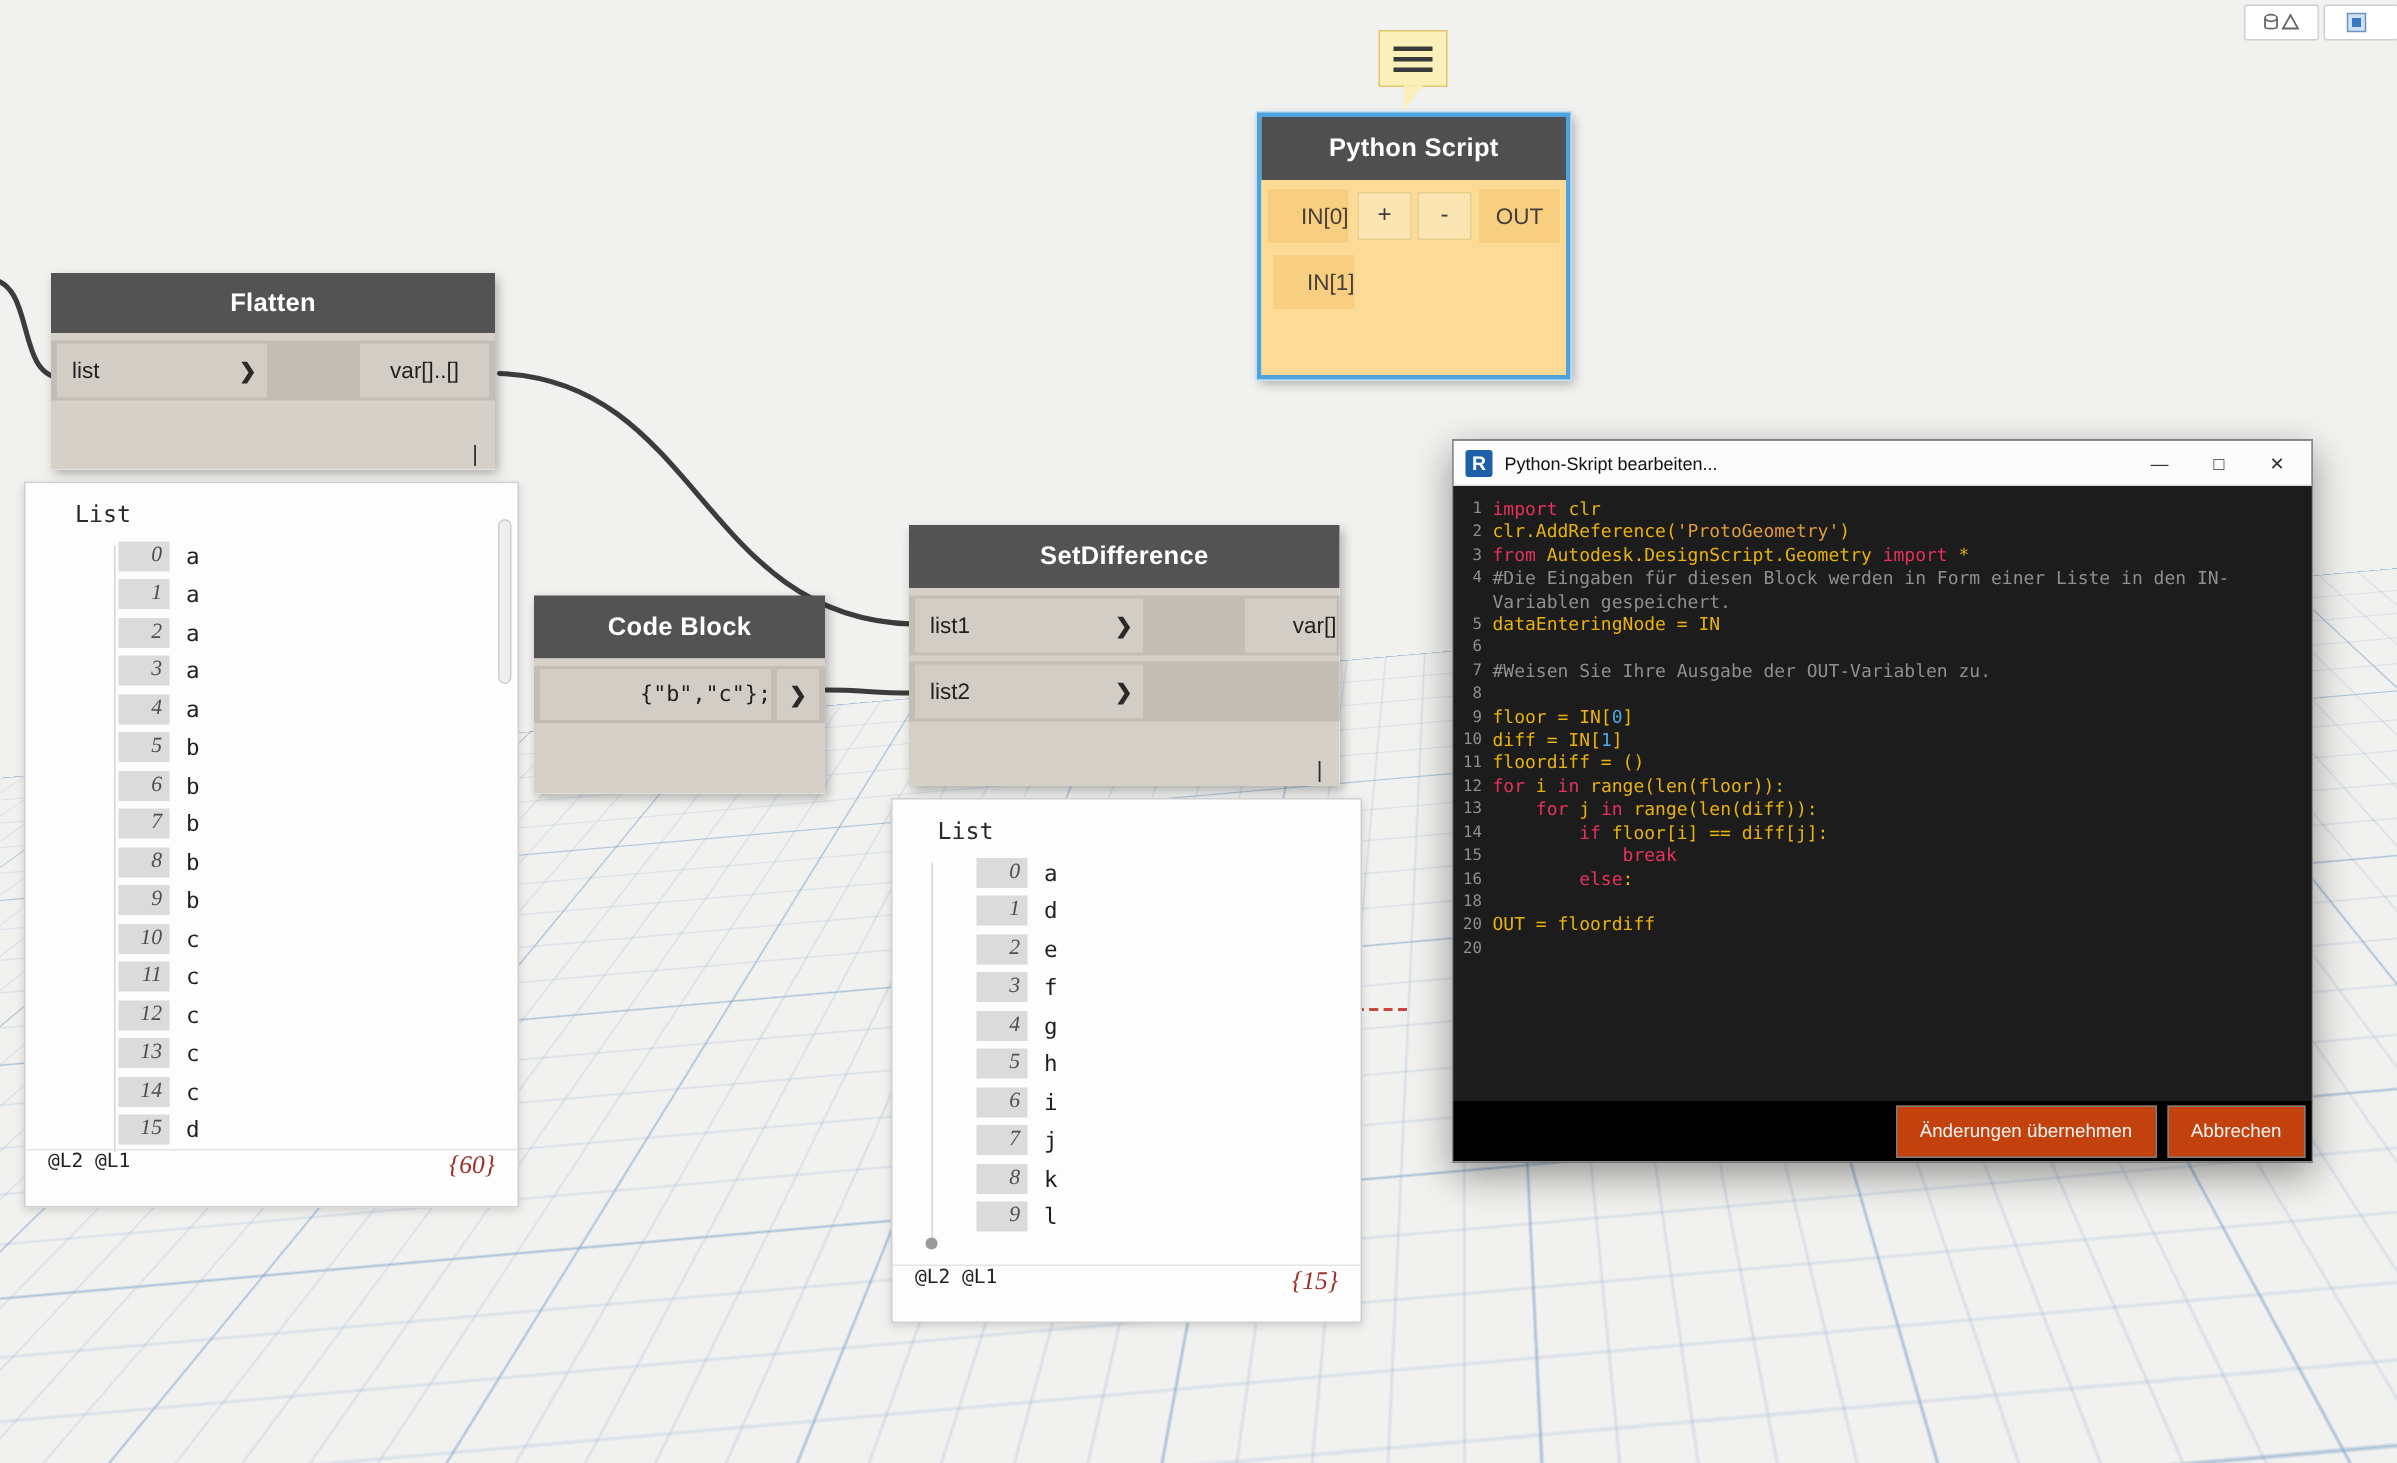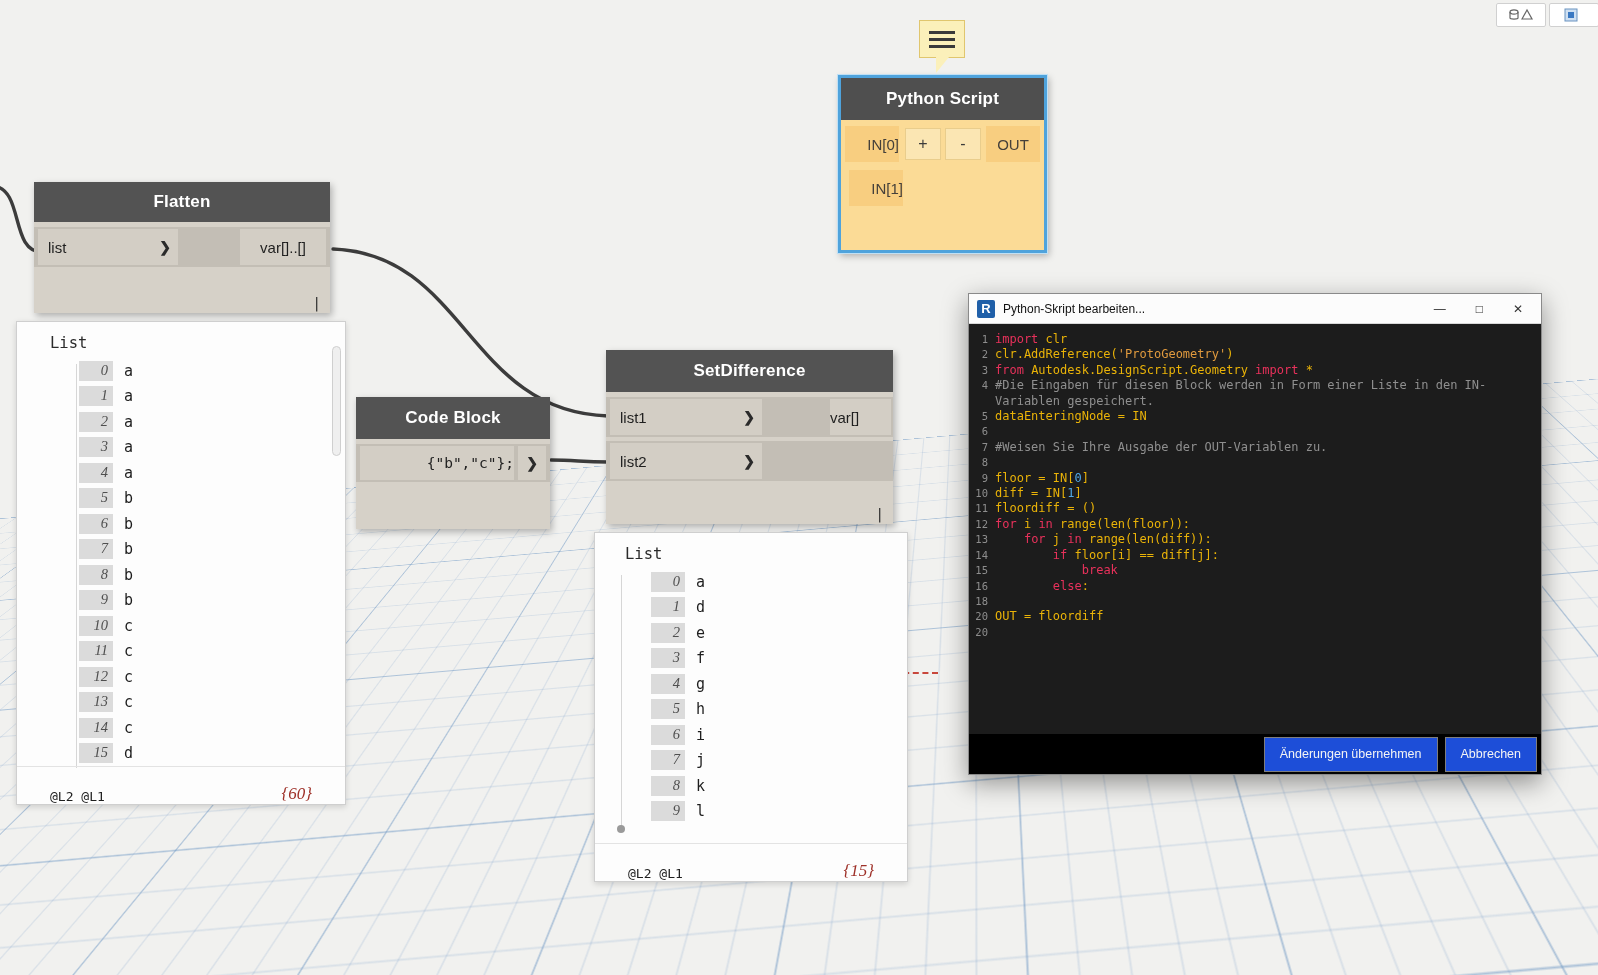--- a/index.html
+++ b/index.html
@@ -62,21 +62,21 @@
   .pv-guide{position:absolute;width:1px;background:#D6D6D6;}
   .pv-dot{position:absolute;width:8px;height:8px;border-radius:50%;background:#9A9A9A;}
   .pv-items{position:relative;}
   .item-row{display:flex;align-items:center;height:25.5px;}
   .idx{flex:0 0 34px;background:#DBDBDB;color:#4F4F4F;font-family:"Liberation Serif",serif;
     font-style:italic;font-size:14.5px;text-align:right;padding:1px 5px 2px 0;margin-right:11px;}
   .val{font-family:"DejaVu Sans Mono",monospace;font-size:15px;color:#1E1E1E;}
   .pv-scroll{position:absolute;right:4px;width:9px;background:#EFEFEF;border:1px solid #CFCFCF;
     border-radius:5px;}
   .pv-footer{position:absolute;left:0;right:0;bottom:0;height:38px;border-top:1px solid #E3E3E3;
-    display:flex;align-items:flex-end;justify-content:space-between;padding:0 33px;}
+    display:flex;align-items:flex-start;justify-content:space-between;padding:0 15px;}
   .levels{font-family:"DejaVu Sans Mono",monospace;font-size:13px;color:#1E1E1E;}
   .count{font-family:"Liberation Serif",serif;font-style:italic;font-size:17px;color:#9E3028;}
 
   
   #editor{position:absolute;left:968px;top:293px;width:574px;height:482px;z-index:6;
     border:1px solid #8A8A8A;box-shadow:0 8px 24px rgba(0,0,0,.4);background:#1C1C1C;
     display:flex;flex-direction:column;}
   #ed-titlebar{height:30px;background:#FCFCFC;border-bottom:1px solid #D8D8D8;
     display:flex;align-items:center;flex:0 0 30px;}
   #r-logo{width:18px;height:18px;background:#1F5FA8;color:#FFF;font-weight:bold;font-size:13px;
@@ -90,21 +90,21 @@
     font-family:"DejaVu Sans Mono",monospace;font-size:10.5px;line-height:15.4px;}
   .ct{font-family:"DejaVu Sans Mono",monospace;font-size:12px;line-height:15.4px;
     color:#DCDCDC;white-space:pre-wrap;}
   .t-k{color:#E8315B;}
   .t-s{color:#E09A3E;}
   .t-c{color:#8F8F8F;}
   .t-n{color:#4FA8E8;}
   .t-p{color:#eab308;}
   #ed-footer{flex:0 0 40px;background:#000;display:flex;align-items:center;
     justify-content:flex-end;gap:7px;padding-right:4px;}
-  .ed-btn{background:#1d4ed8;color:#F4F4F4;border:1px solid #7E7E7E;height:35px;
+  .ed-btn{background:#c2410c;color:#F4F4F4;border:1px solid #7E7E7E;height:35px;
     font-size:12.5px;padding:0 15px;font-family:"Liberation Sans",sans-serif;cursor:default;}
 
   
   #mini-toolbar{position:absolute;top:3px;left:1496px;display:flex;gap:3px;z-index:7;}
   .tool{width:50px;height:24px;background:#FFF;border:1px solid #D0D0D0;border-radius:2px;
     display:flex;align-items:center;justify-content:center;}
 </style>
 </head>
 <body>
 
@@ -231,21 +231,21 @@
       <div class="strip" style="top:5px;height:40px;"></div>
       <div class="strip" style="top:49px;height:40px;"></div>
       <div class="port" style="left:4px;top:7px;width:152px;height:36px;">
         <span class="plabel">list1</span>
         <span class="chev">❯</span>
       </div>
       <div class="port" style="left:4px;top:51px;width:152px;height:36px;gap:16px;">
         <span class="plabel">list2</span>
         <span class="chev">❯</span>
       </div>
-      <div class="port" style="right:2px;top:7px;width:61px;height:36px;justify-content:flex-start;">
+      <div class="port" style="right:2px;top:7px;width:61px;height:36px;justify-content:flex-end;">
         <span>var[]</span>
       </div>
       <div class="lacing">|</div>
     </div>
   </div>
 
   <div class="preview" style="left:594px;top:532px;width:314px;height:350px;">
     <div class="pv-header" style="padding-left:30px;">List</div>
     <div class="pv-guide" style="left:26px;top:42px;height:252px;"></div>
     <div class="pv-dot" style="left:22px;top:292px;"></div>

